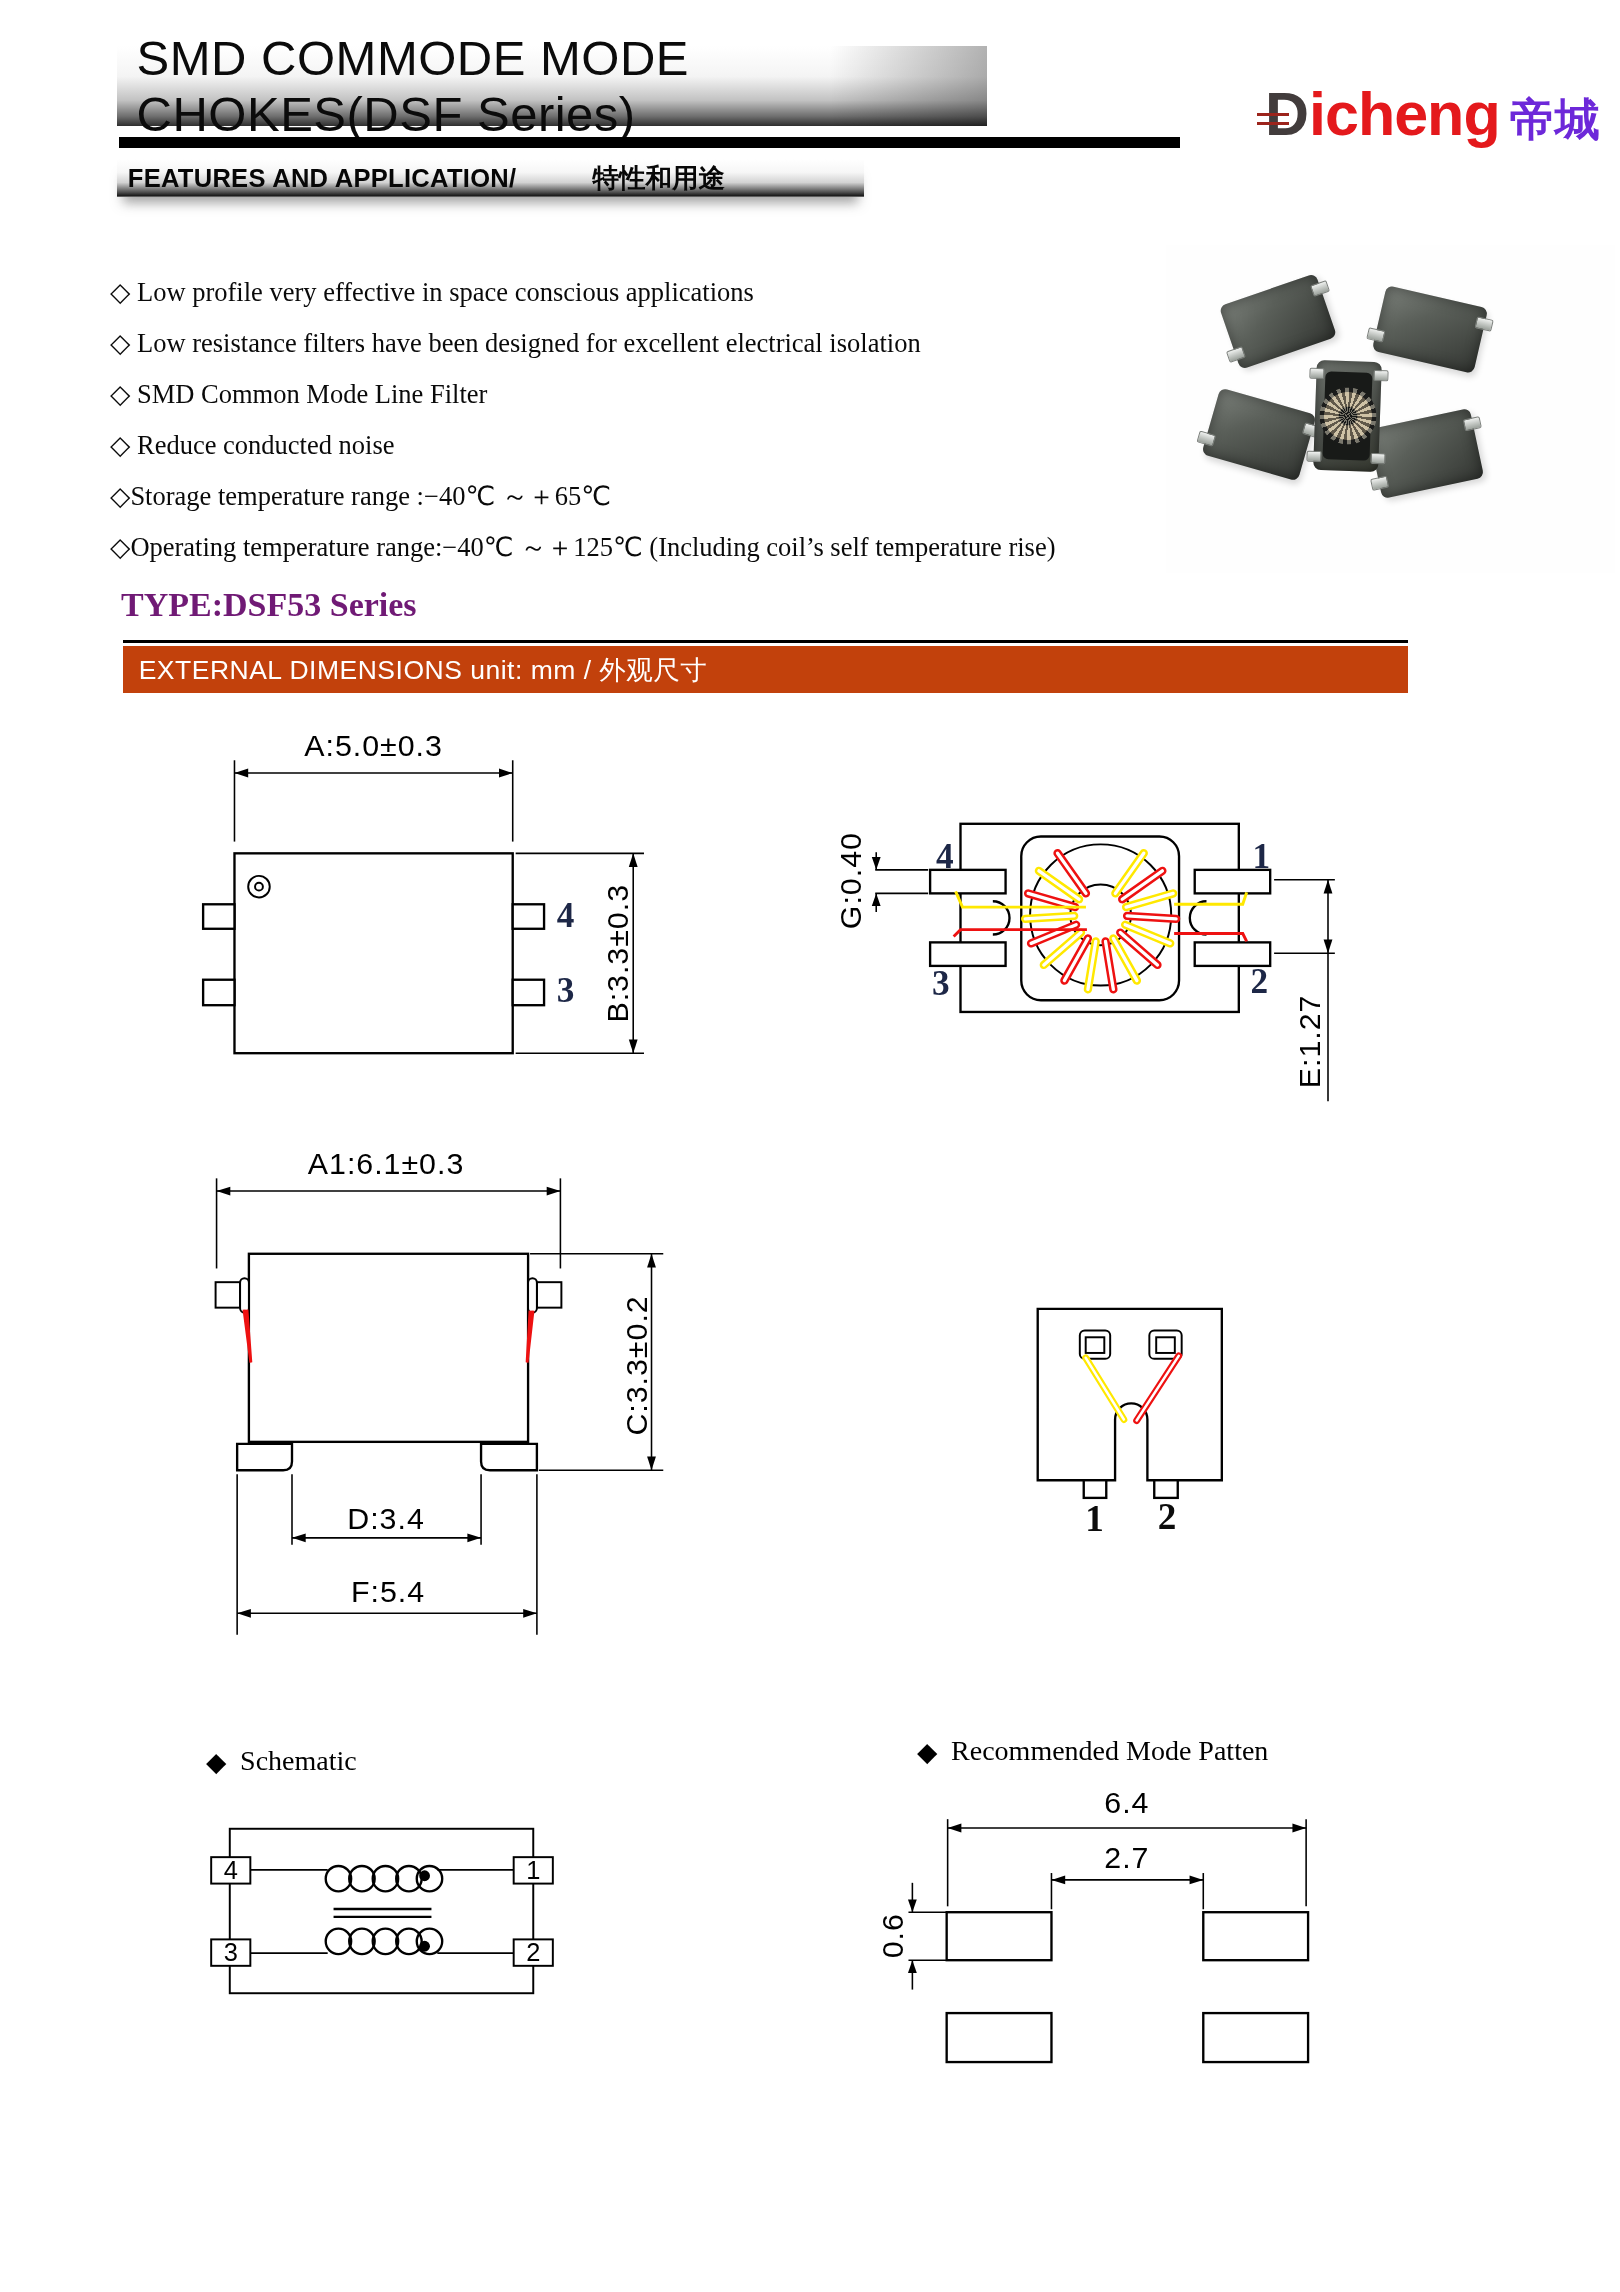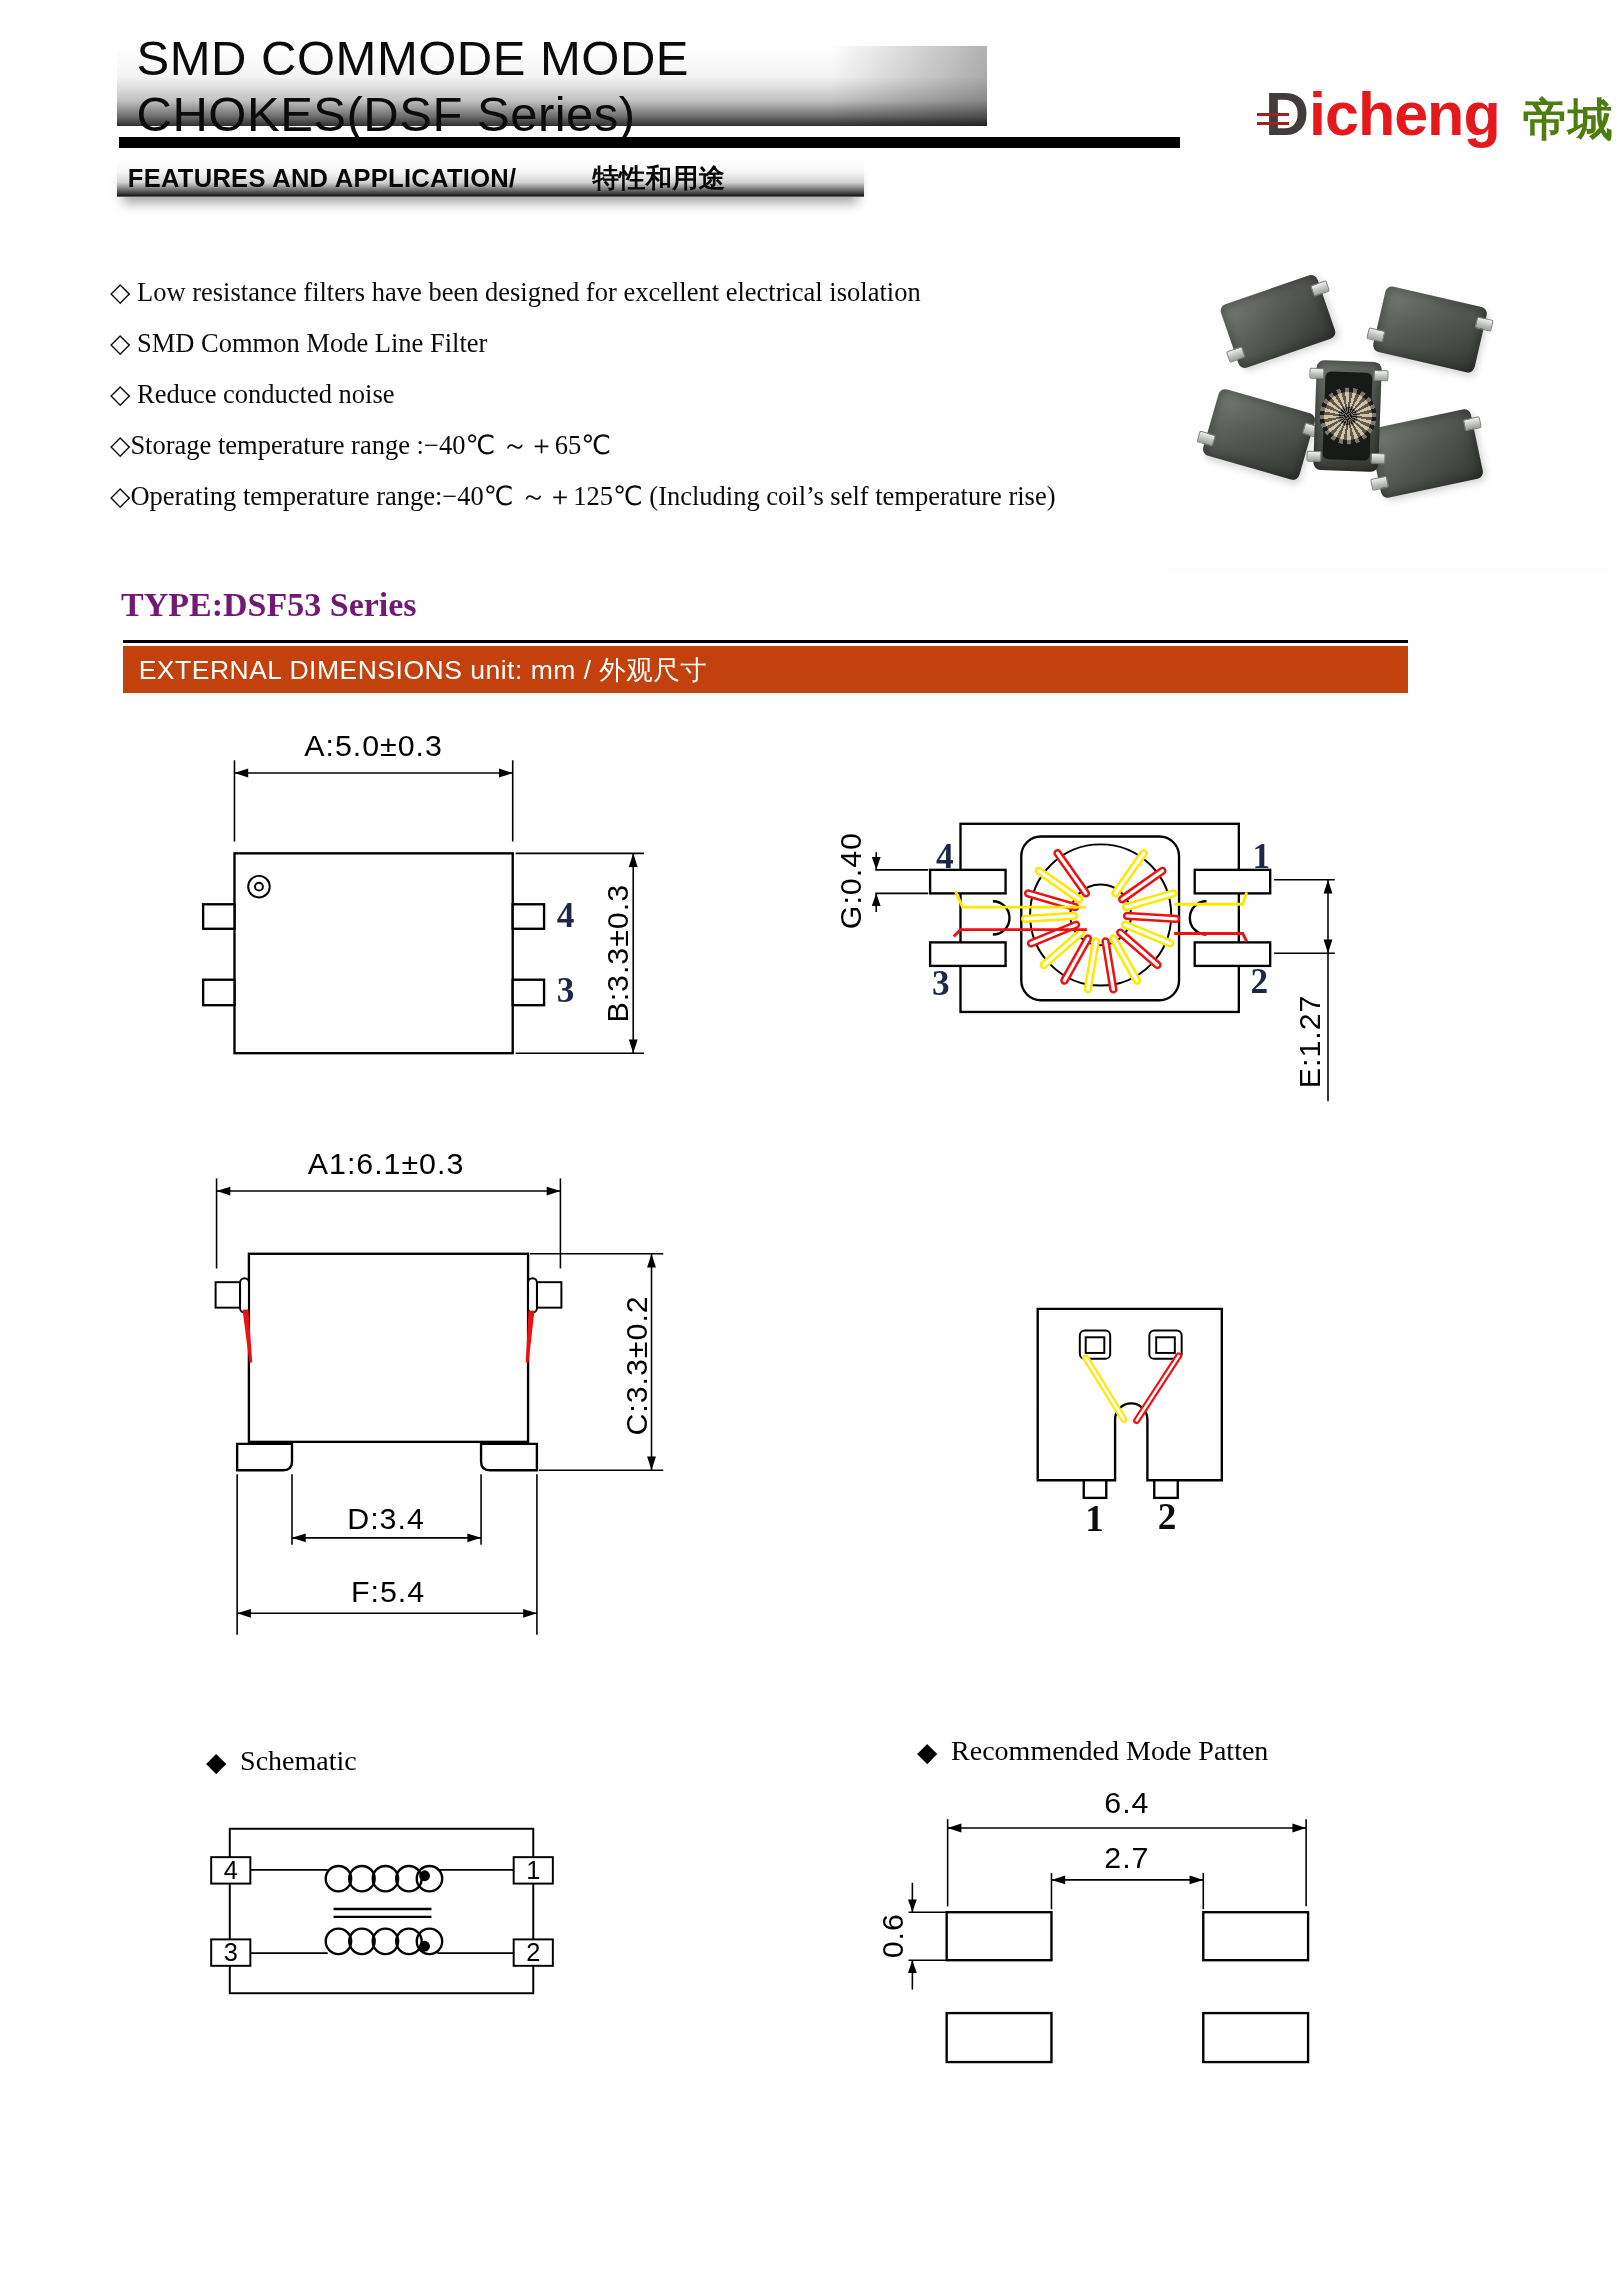--- a/index.html
+++ b/index.html
@@ -14,21 +14,21 @@
     display:flex; align-items:center; }
   .title-text { font-size:49px; color:#0b0b0b; padding-left:19.6px; letter-spacing:0.5px; }
 
   .logo { position:absolute; left:1265px; top:84px; display:flex; align-items:baseline; }
   .logo-d { position:relative; font-weight:bold; font-size:61px; color:#423c3c; line-height:1;
             font-family:"Liberation Sans", sans-serif; }
   .logo-d::after { content:""; position:absolute; left:-7.8px; top:48%; width:72%; height:28%;
             background:repeating-linear-gradient(to bottom, #9c241c 0 2.9px, rgba(156,36,28,0) 2.9px 8.8px); }
   .logo-rest { font-weight:bold; font-size:61px; color:#e4191c; line-height:1; letter-spacing:-1px;
             font-family:"Liberation Sans", sans-serif; }
-  .logo-cjk { font-weight:bold; font-size:45px; color:#4d7c0f; margin-left:23px;
+  .logo-cjk { font-weight:bold; font-size:45px; color:#6d28d9; margin-left:10px;
             font-family:Liberation Sans, sans-serif; }
 
   .black-rule { position:absolute; left:119px; top:137px; width:1061px; height:10.8px; background:#000; }
 
   .features-bar { position:absolute; left:117px; top:159px; width:747px; height:38px;
     background: linear-gradient(to bottom, #ffffff 0%, #f6f6f6 35%, #d2d2d2 62%, #4c4c4c 88%, #1d1d1d 96%, #7d7d7d 100%);
     box-shadow: 0 11.8px 11.8px -5.9px rgba(90,90,90,0.55);
     display:flex; align-items:center; }
   .features-bar .en { font-weight:bold; font-size:25.5px; color:#070707; padding-left:10.8px; letter-spacing:0.3px; }
   .features-bar .zh { font-weight:bold; font-size:26.5px; color:#070707; margin-left:76px;
@@ -106,20 +106,21 @@
     <span class="logo-cjk">帝城</span>
   </div>
   <div class="black-rule"></div>
 
   <div class="features-bar">
     <span class="en">FEATURES AND APPLICATION/</span>
     <span class="zh">特性和用途</span>
   </div>
 
   <ul class="features-list">
+    <li>◇ Low profile very effective in space conscious applications</li>
     <li>◇ Low resistance filters have been designed for excellent electrical isolation</li>
     <li>◇ SMD Common Mode Line Filter</li>
     <li>◇ Reduce conducted noise</li>
     <li>◇Storage temperature range :−40℃ ～＋65℃</li>
     <li>◇Operating temperature range:−40℃ ～＋125℃ (Including coil’s self temperature rise)</li>
   </ul>
 
   <div class="photo">
     <div class="choke" style="left:61px;top:43px;width:102px;height:67px;transform:rotate(-19deg);"></div>
     <div class="choke" style="left:212px;top:51px;width:104px;height:67px;transform:rotate(13deg);"></div>

